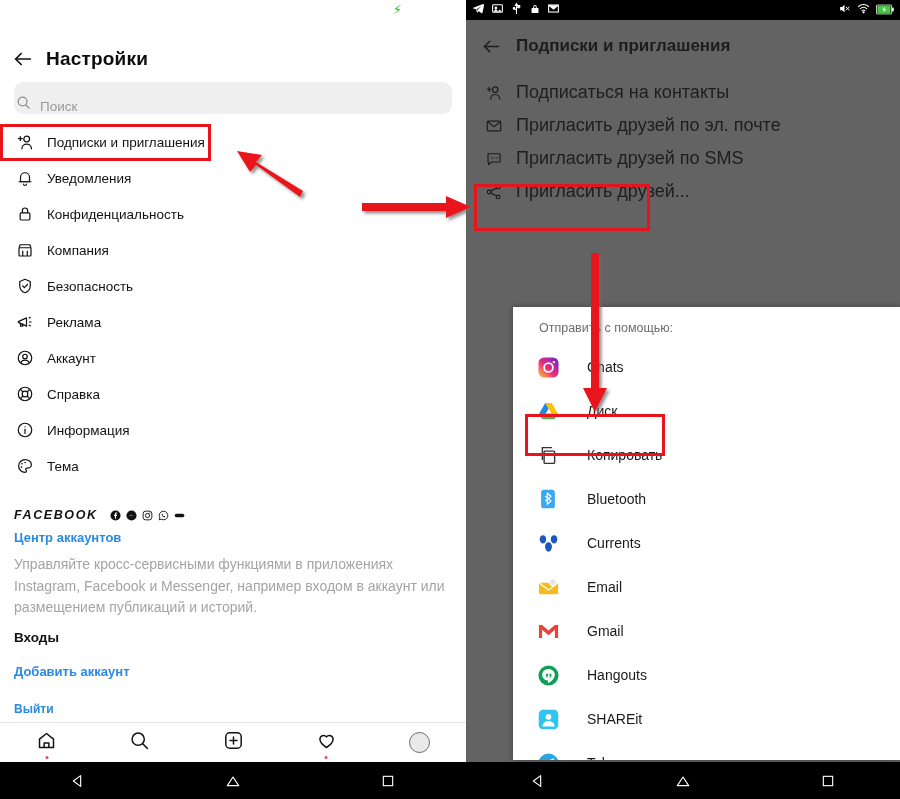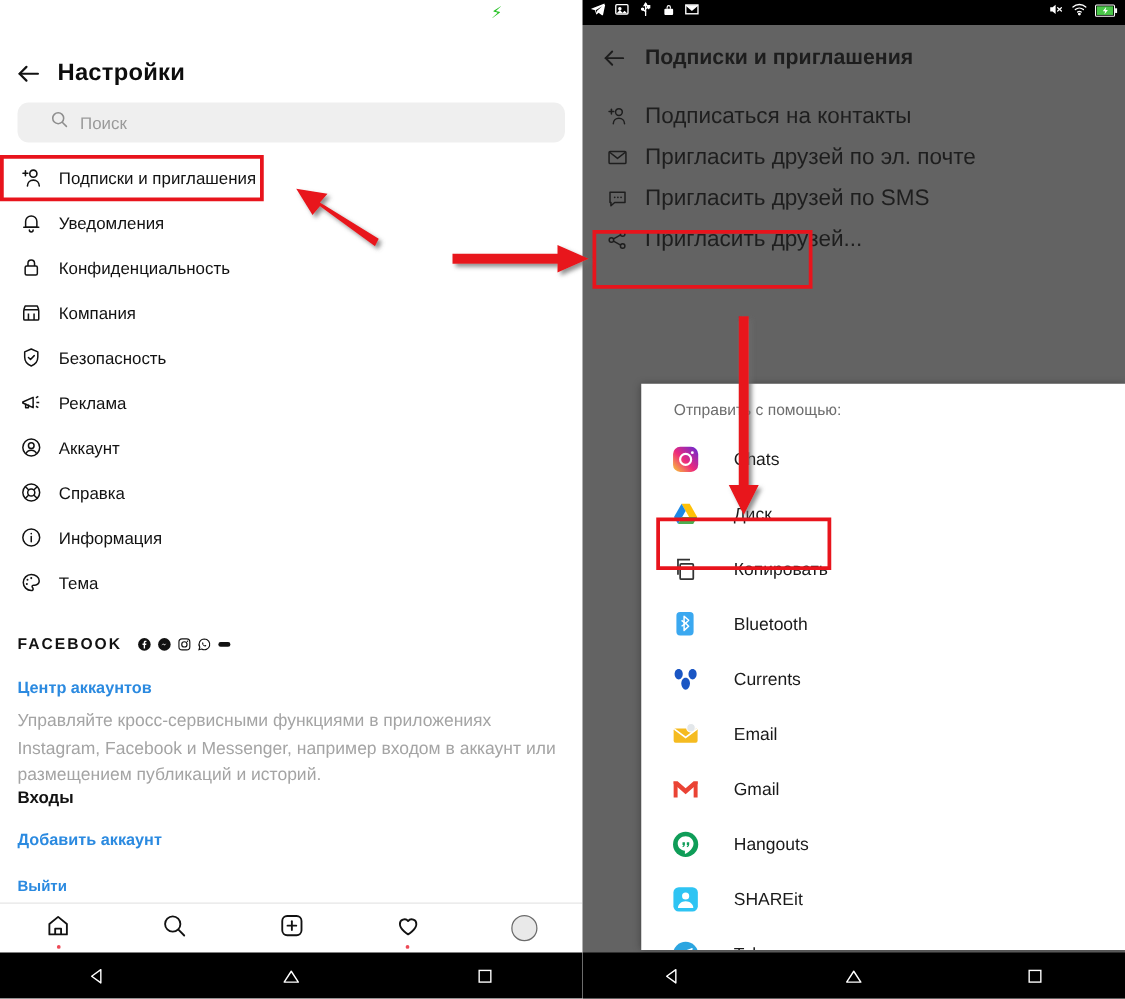--- a/index.html
+++ b/index.html
@@ -31,43 +31,43 @@
   .l-back {
     width: 46px; display: flex; align-items: center; justify-content: center;
     color: #121212;
   }
   .l-title {
     font-size: 19px; font-weight: bold; color: #0d0d0d; letter-spacing: .2px;
   }
   .l-search {
     position: absolute; left: 14px; top: 82px; width: 438px; height: 32px;
     background: #efefef; border-radius: 9px;
-    display: flex; align-items: center; padding: 0 26px;
+    display: flex; align-items: flex-end; padding: 0 2px;
   }
   .l-search-ph { font-size: 13.5px; color: #9a9a9a; margin-left: 9px; }
 
   .menu { position: absolute; left: 0; top: 124px; width: 466px; }
   .menu-item {
     height: 36px; display: flex; align-items: center; padding-left: 14px;
   }
   .menu-ic {
     width: 22px; height: 22px; display: flex; align-items: center;
     justify-content: center; color: #121212; flex: none;
   }
   .menu-lb { font-size: 13.5px; color: #121212; margin-left: 11px; }
 
   .fb-block { position: absolute; left: 14px; top: 508px; width: 440px; }
-  .fb-row { display: flex; align-items: center; gap: 5px; }
+  .fb-row { display: flex; align-items: center; gap: 5px; font-style: italic; }
   .fb-word {
     font-size: 12.5px; font-weight: bold; letter-spacing: 1.6px; color: #121212;
     margin-right: 7px;
   }
   .fb-ic { display: flex; align-items: center; }
   .fb-link {
-    font-size: 13px; font-weight: bold; color: #2b8ae0; margin-top: 20px;
+    font-size: 13px; font-weight: bold; color: #2b8ae0; margin-top: 8px;
   }
   .fb-desc {
     font-size: 14px; color: #a4a4a4; line-height: 1.55; margin-top: 9px;
     width: 432px;
   }
   .vh-title {
     position: absolute; left: 14px; top: 630px;
     font-size: 13.5px; font-weight: bold; color: #121212;
   }
   .vh-add {

